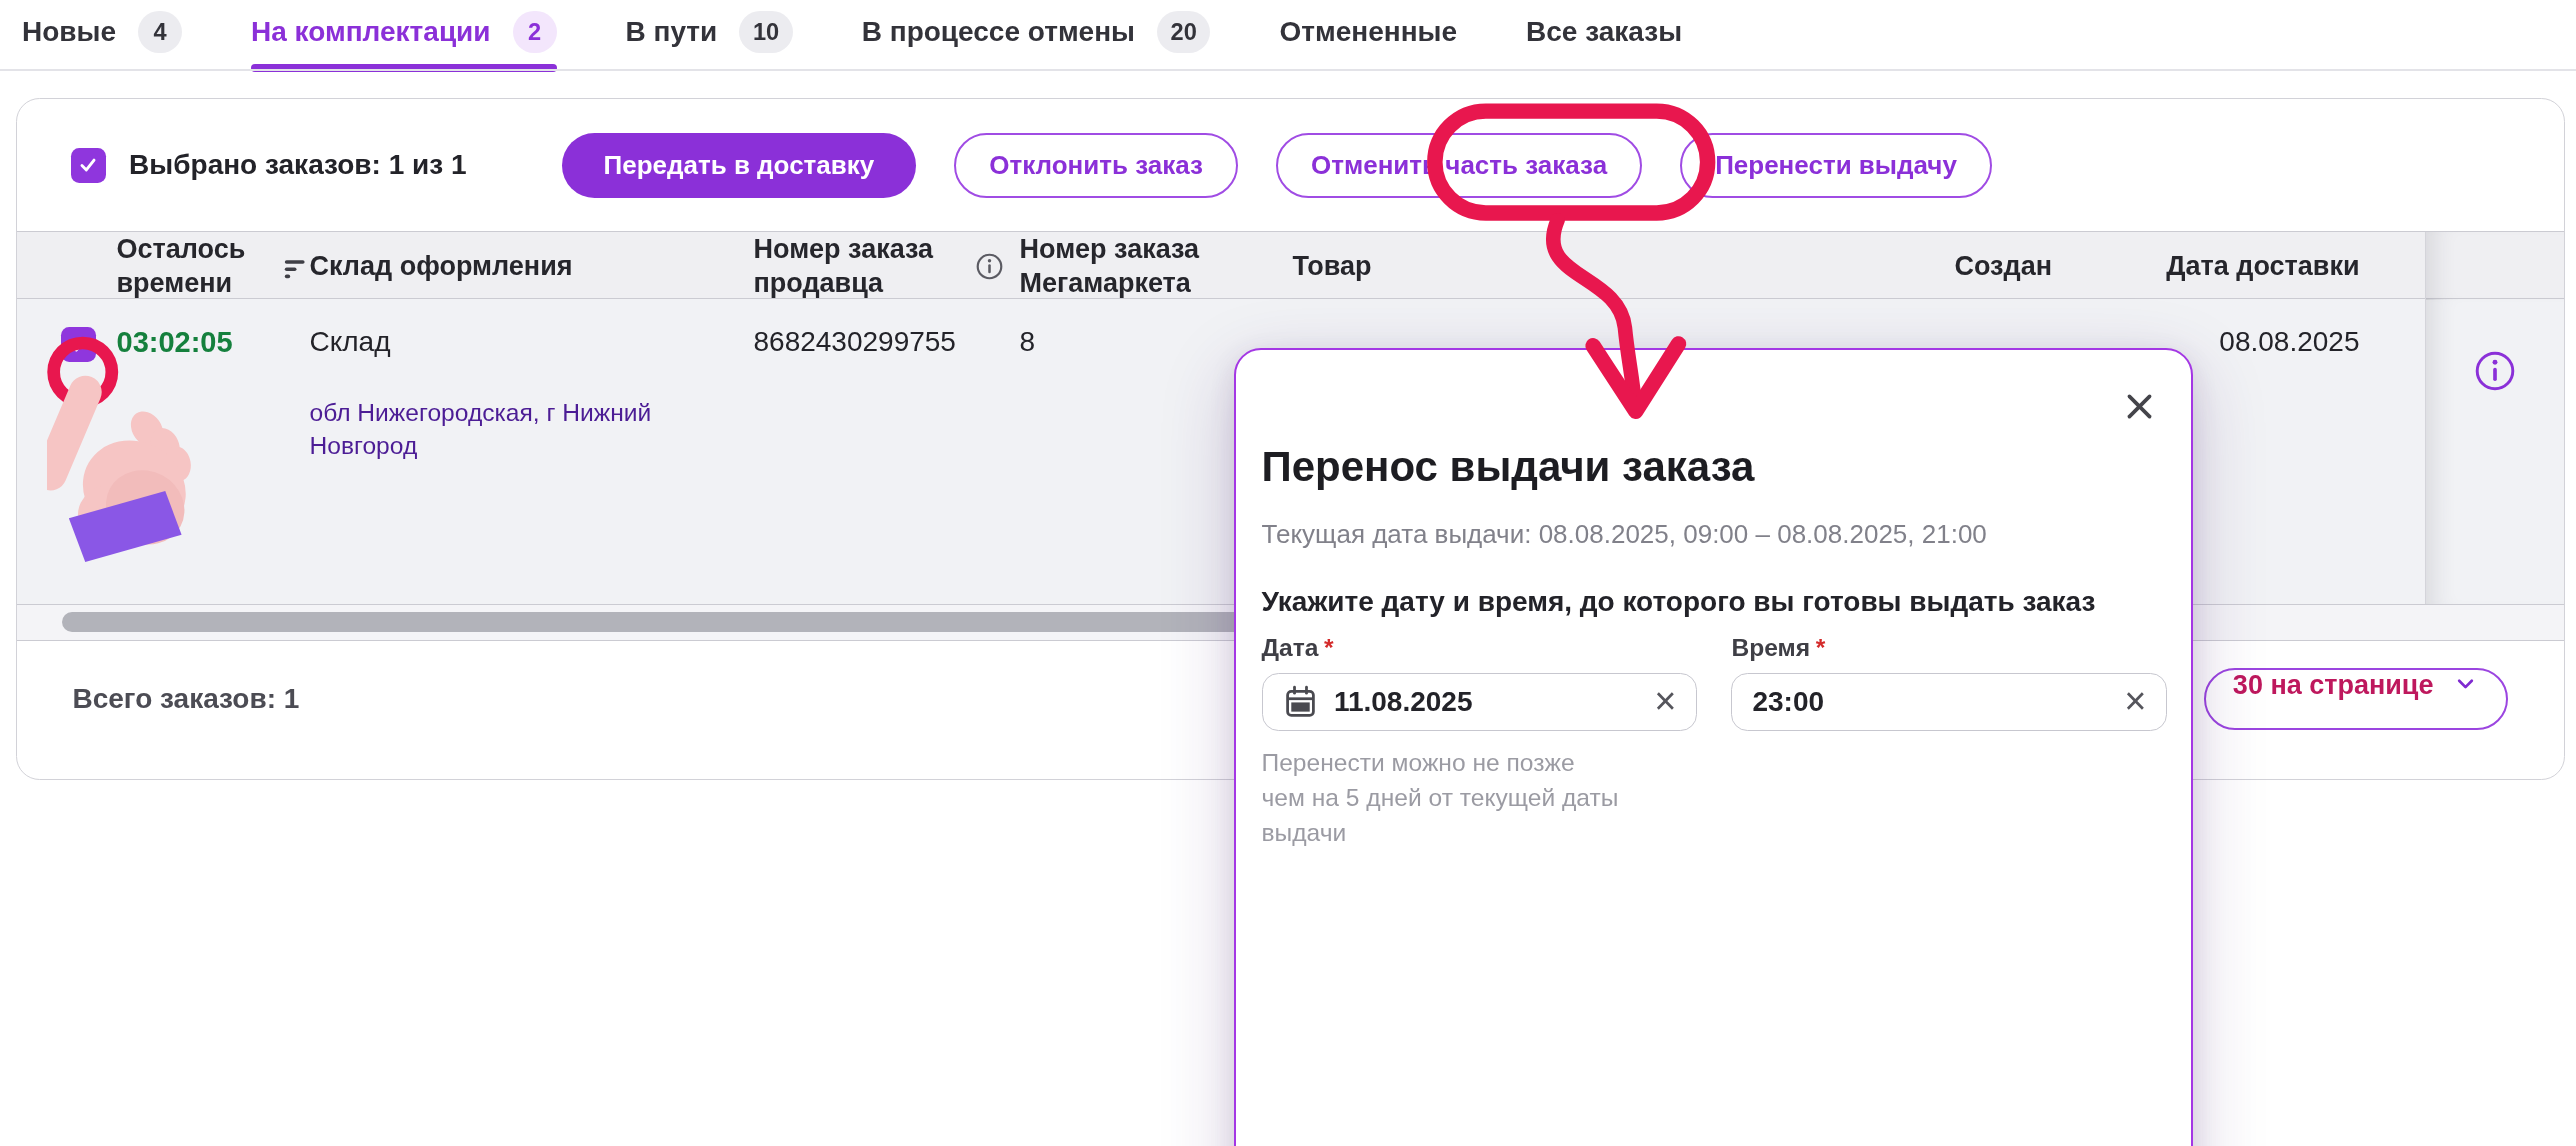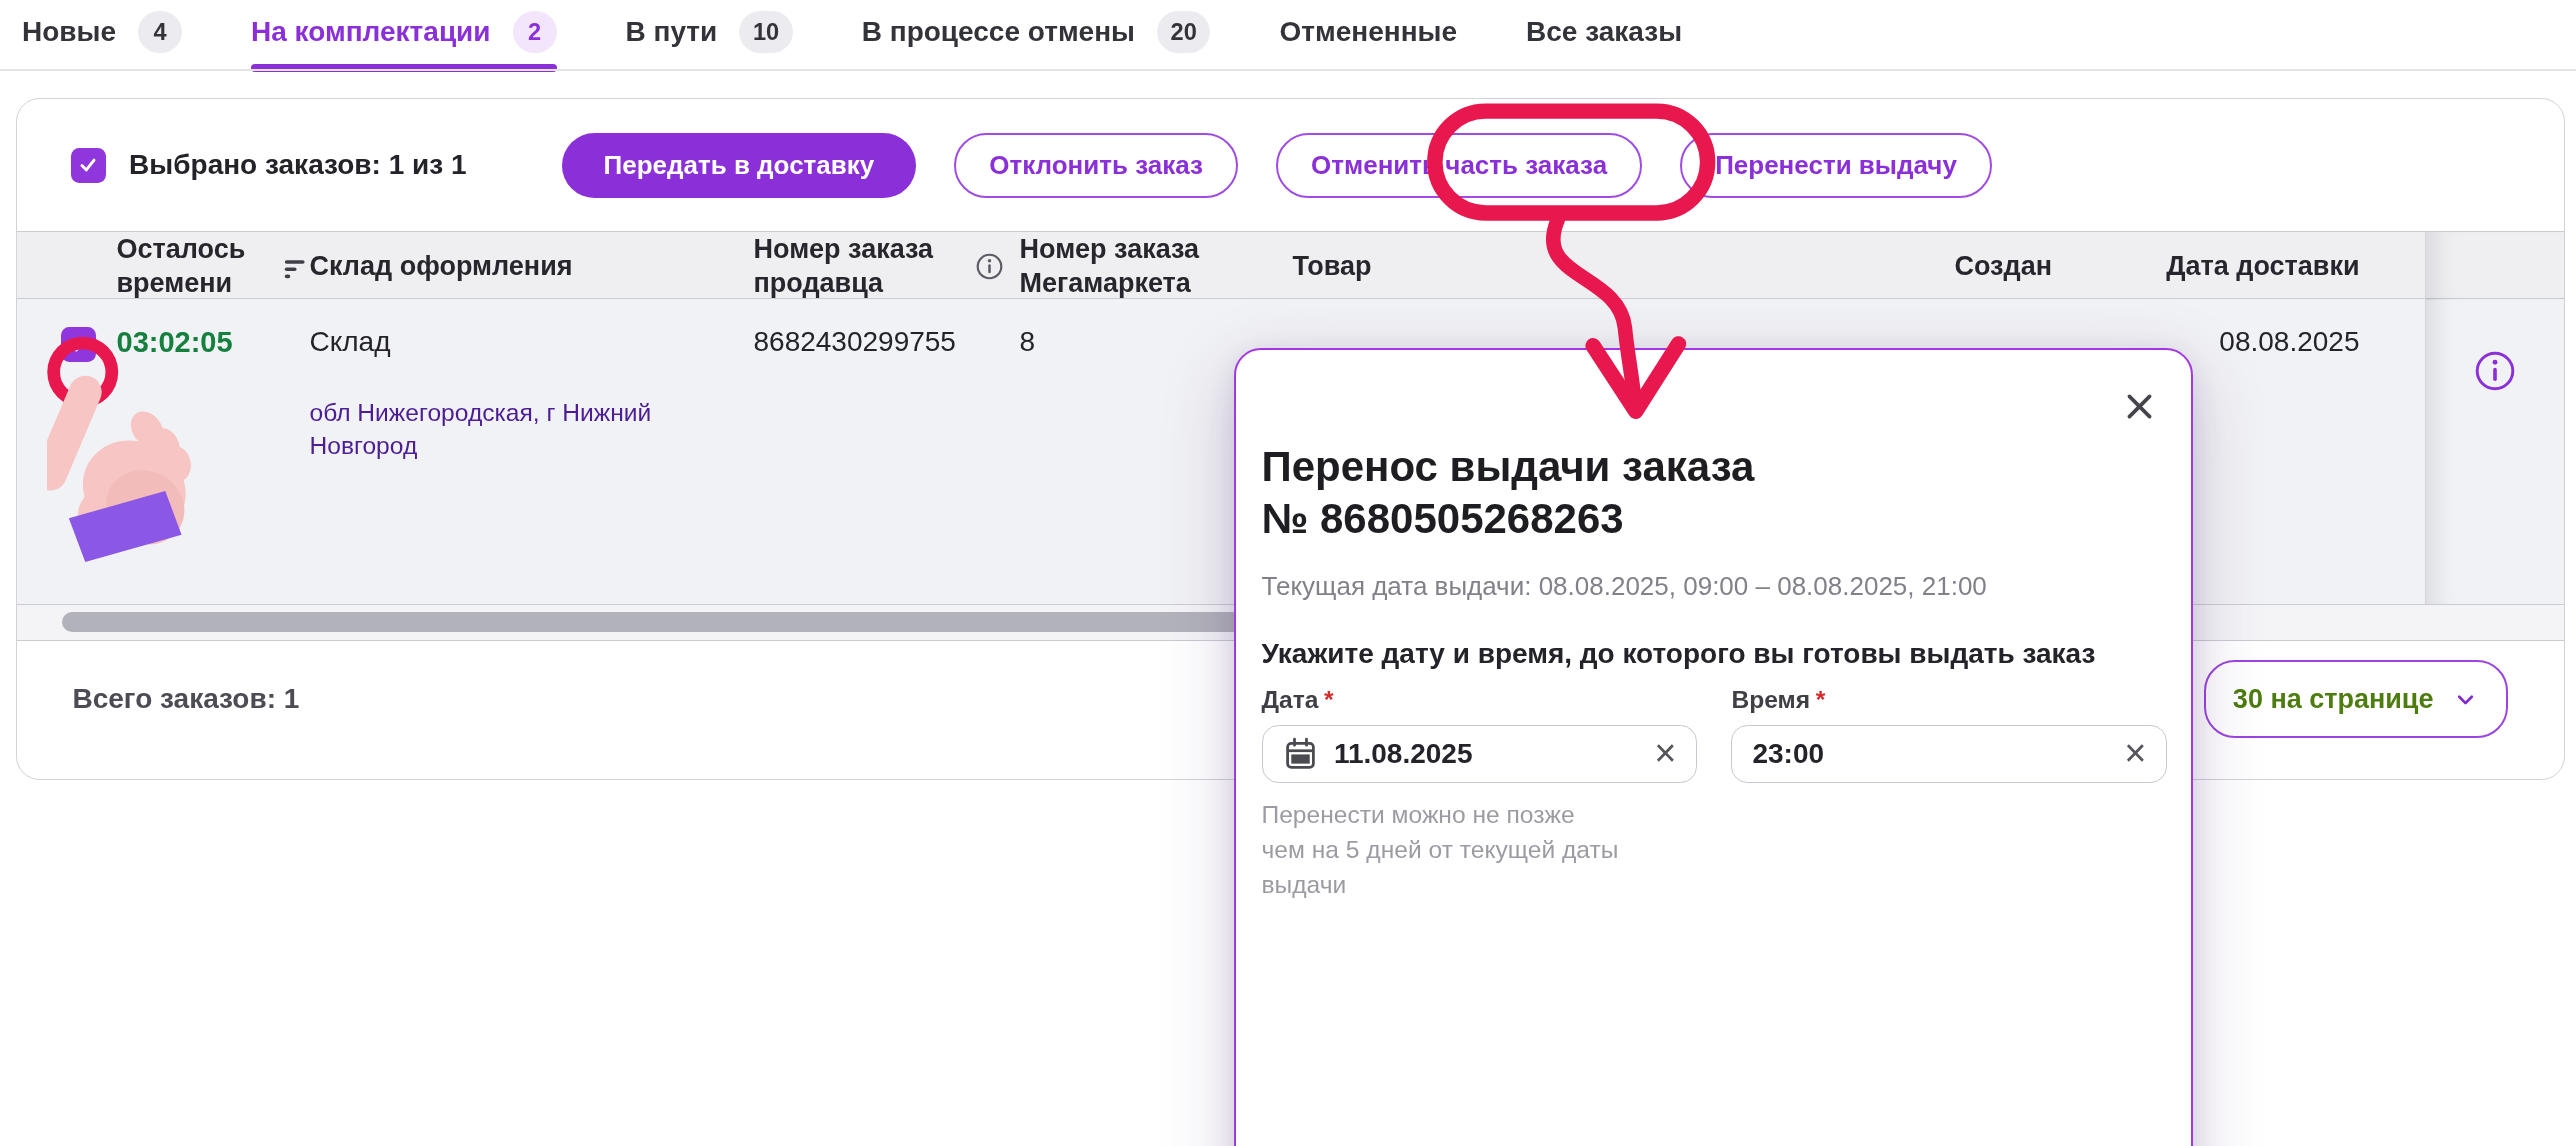--- a/index.html
+++ b/index.html
@@ -52,22 +52,22 @@
   .row-cb{position:absolute;left:44px;top:28px;}
   .trow .c8{justify-content:center;padding-top:51px;}
 
   
   .scrollband{height:36px;background:#f4f4f7;border-bottom:1.8px solid #cbcbd2;position:relative;}
   .hthumb{position:absolute;left:45px;top:7.3px;width:1728px;height:20px;border-radius:11px;background:#b2b3ba;cursor:grab;}
 
   
   .tfoot{height:116px;display:flex;align-items:center;justify-content:space-between;padding:0 56px;background:#fff;}
   .total{font-size:28px;font-weight:700;color:#4c4c54;}
-  .pagesize{height:78px;border:2.3px solid #9b45e0;border-radius:31px;display:flex;align-items:center;
-            gap:18px;padding:0 27px;color:#4d7c0f;font-size:27px;font-weight:600;cursor:pointer;}
+  .pagesize{height:62px;border:2.3px solid #9b45e0;border-radius:31px;display:flex;
+            gap:18px;padding:0 27px;color:#be185d;font-size:27px;font-weight:600;cursor:pointer;}
 
   
   .modal{position:absolute;left:1234px;top:348px;width:959px;height:1027px;background:#fff;
          border:2.3px solid #a437e4;border-radius:27px;z-index:30;
          box-shadow:0 23.6px 73px rgba(70,30,110,0.22),0 7.3px 25.5px rgba(70,30,110,0.12);
          padding:40px 23.6px 23.6px 25.5px;display:flex;flex-direction:column;}
   .m-close{position:absolute;top:40px;right:35px;cursor:pointer;}
   .m-title{margin-top:51px;font-size:42px;font-weight:700;line-height:52px;color:#1d1d22;}
   .m-current{margin-top:25.5px;font-size:26px;color:#81818a;}
   .m-instr{margin-top:36px;font-size:28px;font-weight:700;color:#232329;}
@@ -207,21 +207,20 @@
 
   <div class="modal">
     <div class="m-close">
       <svg width="33" height="33" viewBox="0 0 36 36">
         <line x1="7" y1="7" x2="29" y2="29" stroke="#44444a" stroke-width="4" stroke-linecap="round"></line>
         <line x1="29" y1="7" x2="7" y2="29" stroke="#44444a" stroke-width="4" stroke-linecap="round"></line>
       </svg>
     </div>
     <div class="m-title">
       <div>Перенос выдачи заказа</div>
-      <div>№ 8680505268263</div>
     </div>
     <div class="m-current">Текущая дата выдачи: 08.08.2025, 09:00 – 08.08.2025, 21:00</div>
     <div class="m-instr">Укажите дату и время, до которого вы готовы выдать заказ</div>
 
     <div class="m-fields">
       <div class="m-field">
         <div class="m-label">
           <span>Дата</span><span class="req">*</span>
         </div>
         <div class="m-input">

